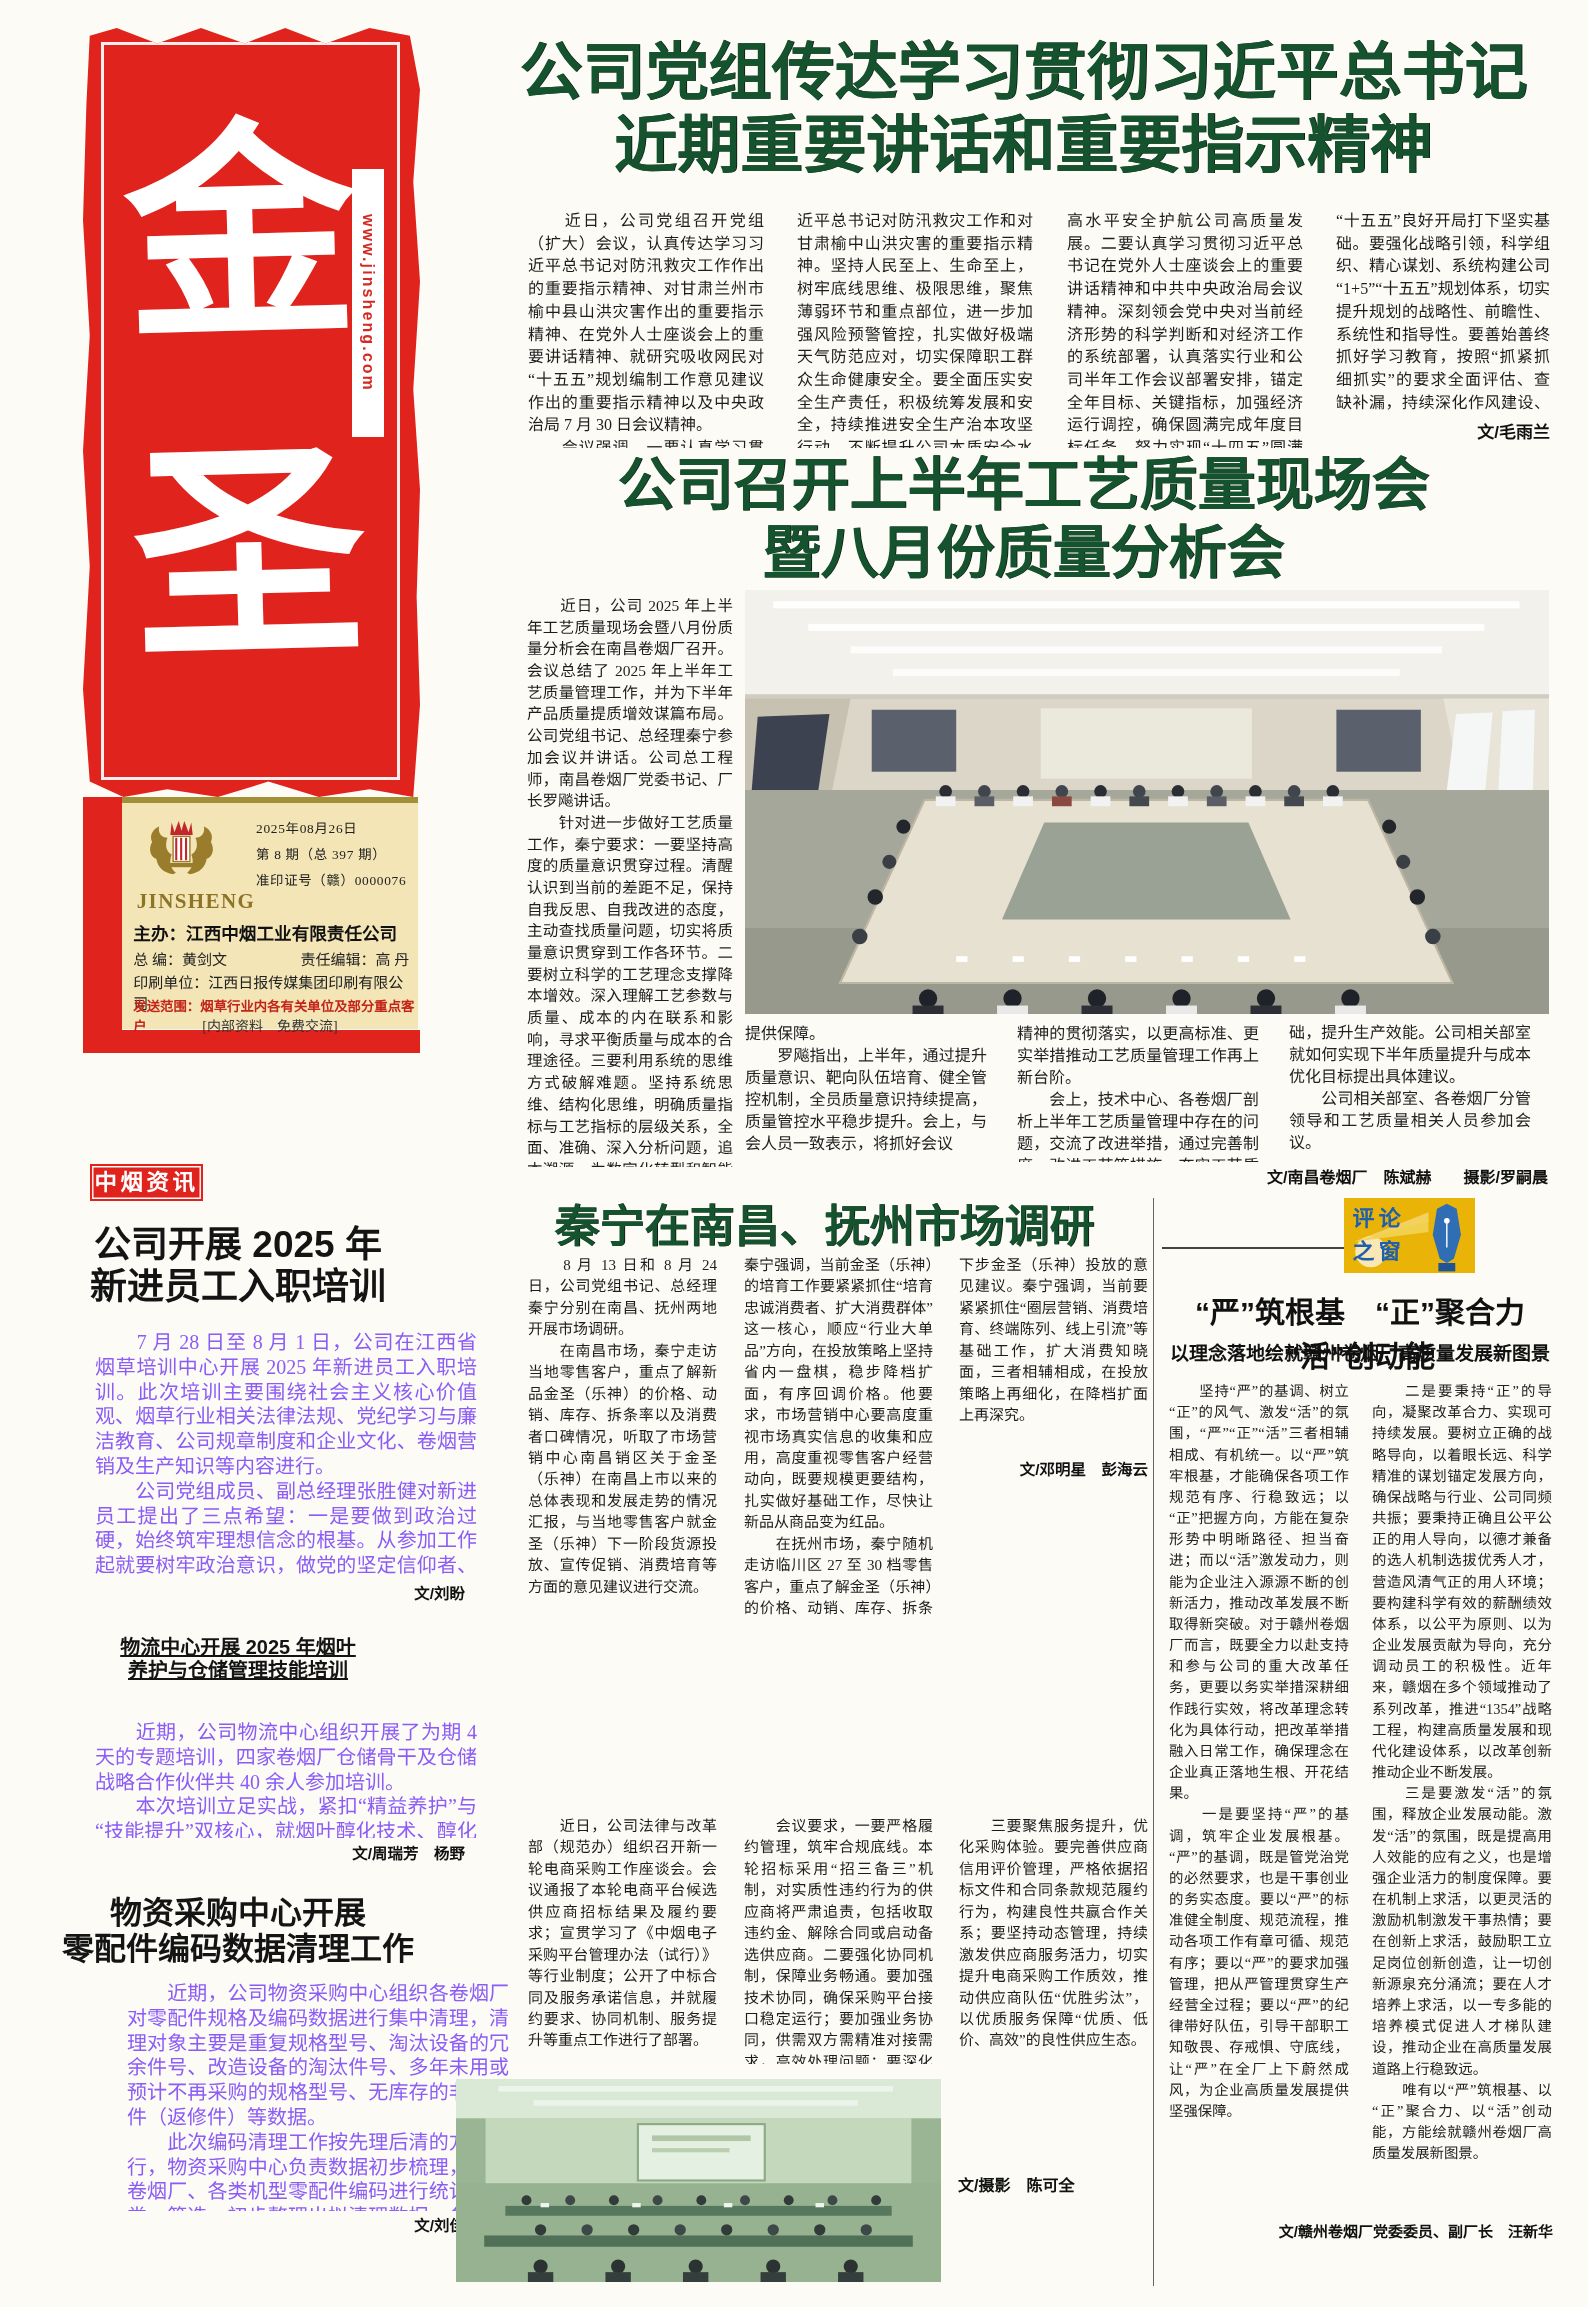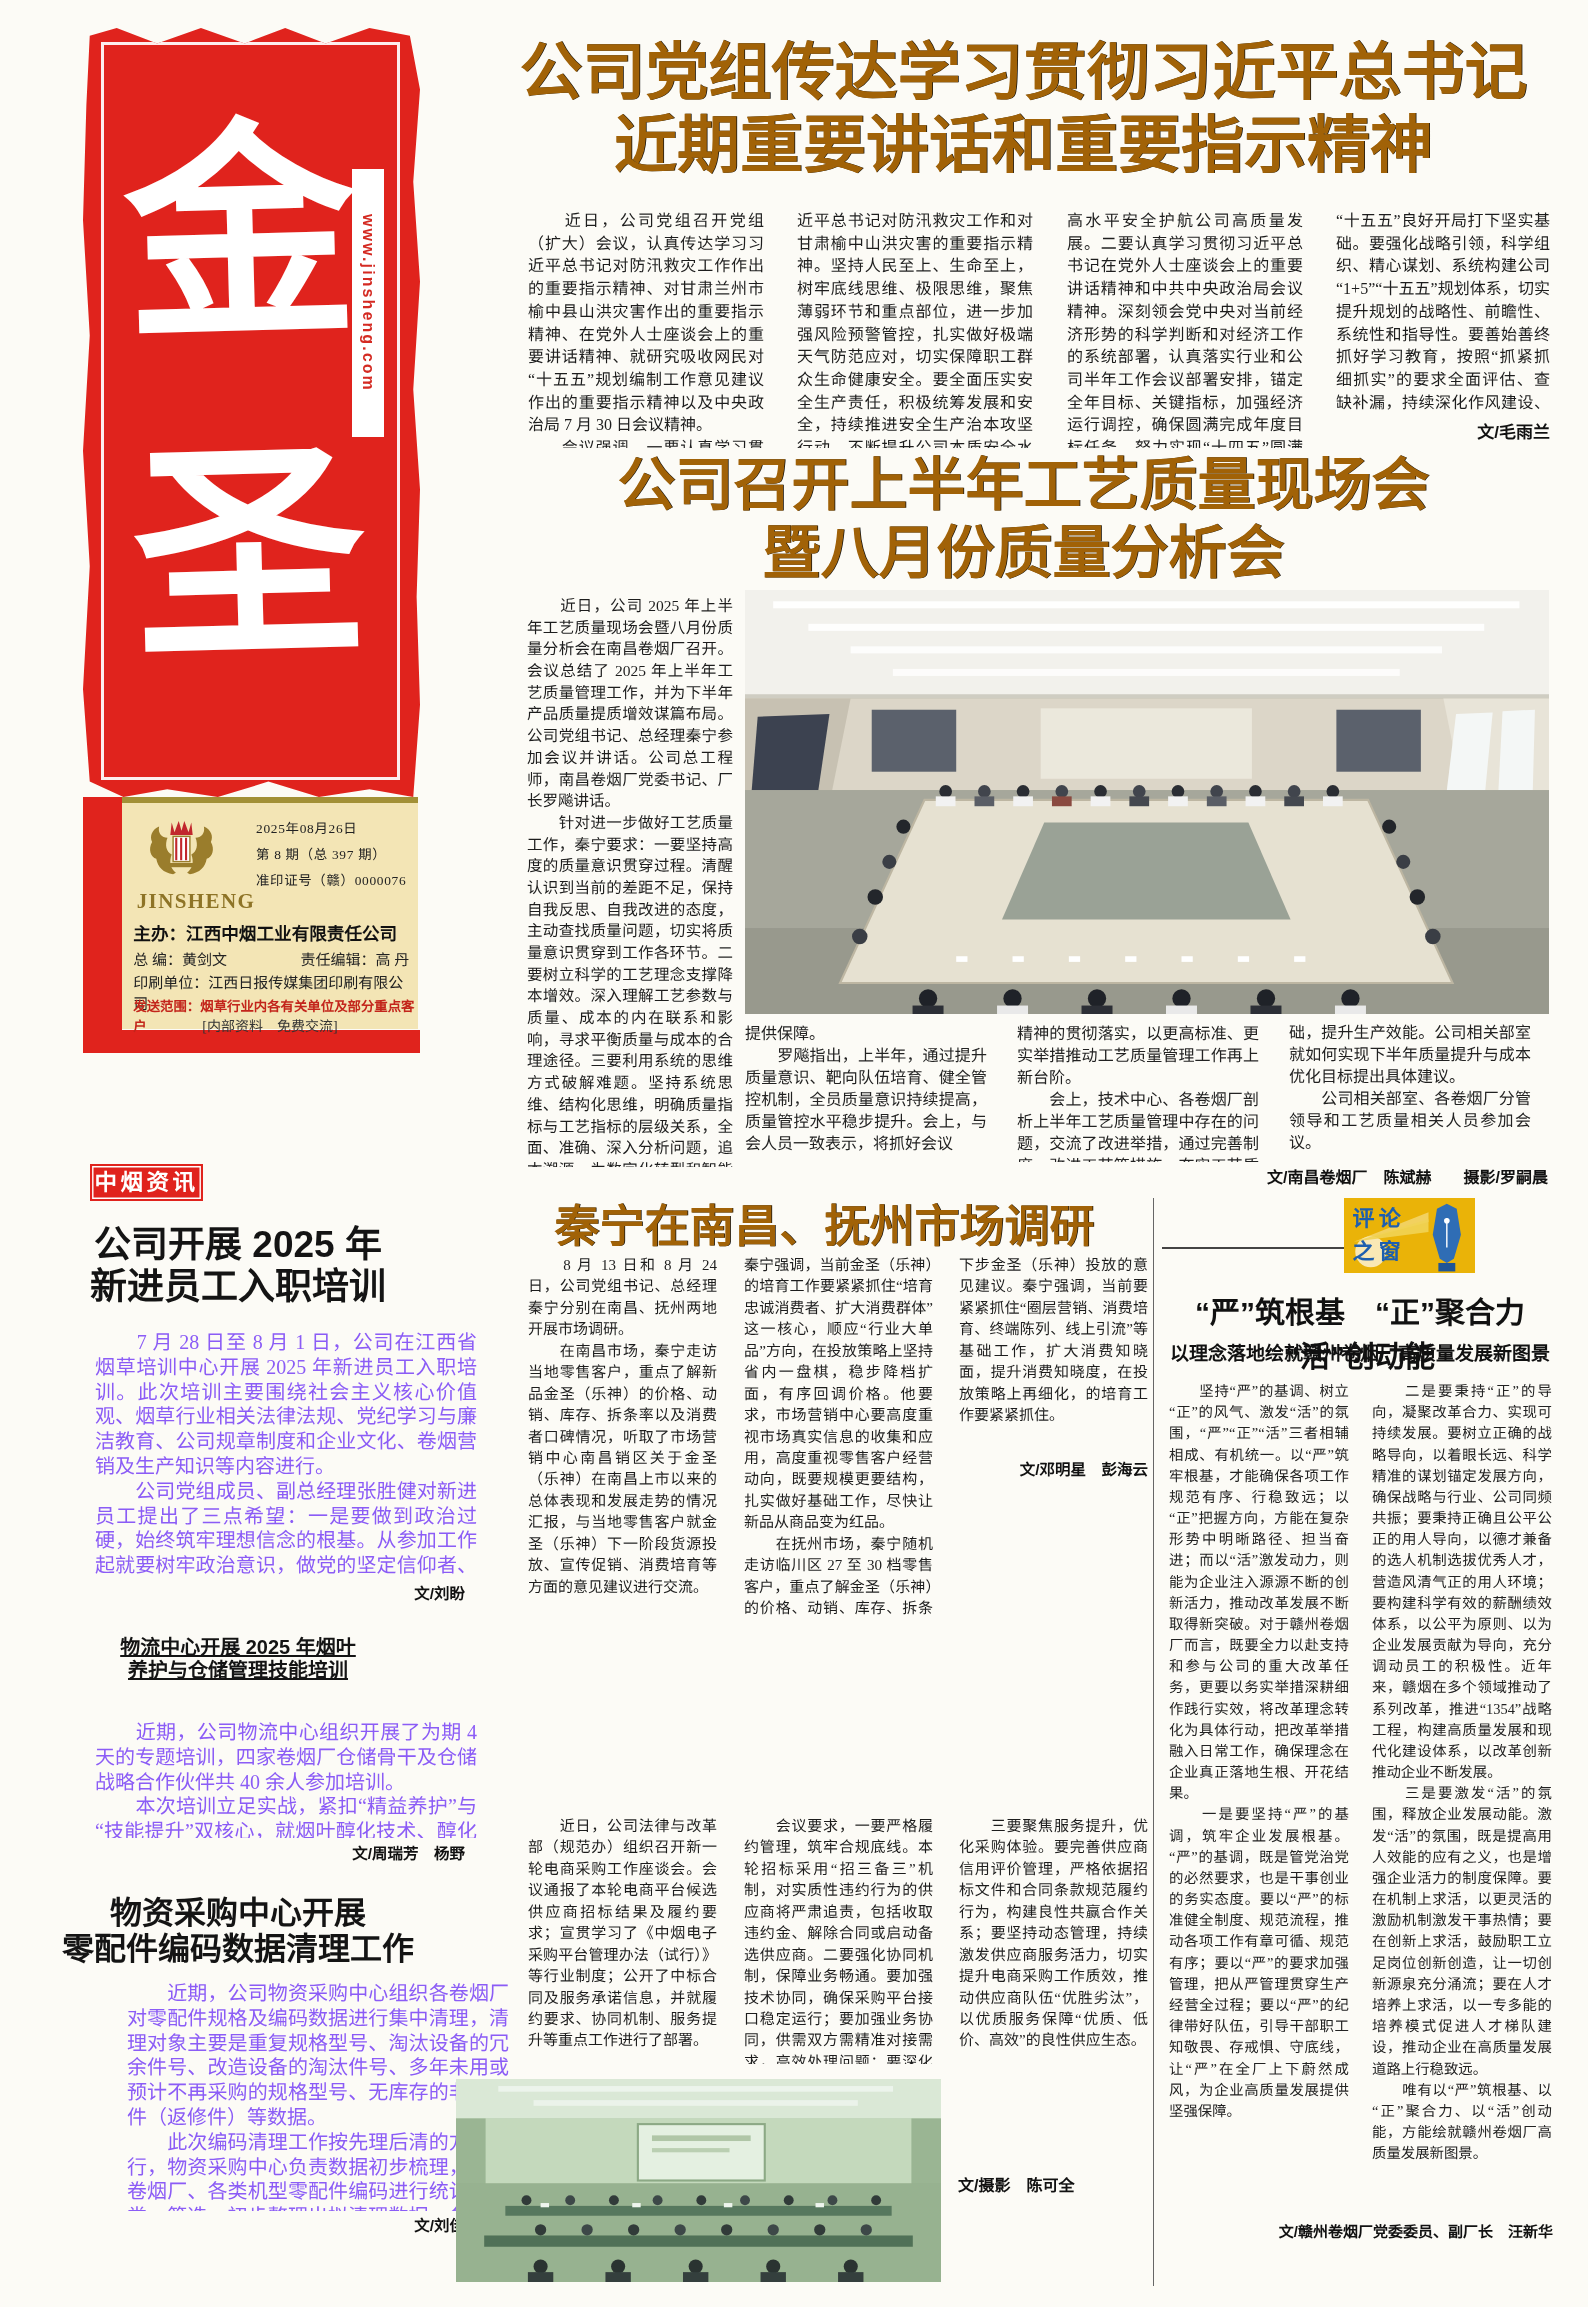--- a/index.html
+++ b/index.html
@@ -35,21 +35,21 @@
   #infobox .internal{position:absolute;left:0;top:212px;width:100%;text-align:center;font-size:14px;color:#333;}
   
   #section-label{left:90px;top:1164px;width:113px;height:37px;background:#e0231d;color:#fff;
     font-family:"Liberation Sans",sans-serif;font-size:22.5px;font-weight:bold;letter-spacing:3.5px;
     text-align:center;line-height:37px;box-shadow:inset 0 0 0 2.1px #e0231d,inset 0 0 0 3.5px #fff;}
   .side-title{left:41px;width:394px;text-align:center;font-family:"Liberation Sans","DejaVu Sans",sans-serif;
     font-weight:800;color:#141414;line-height:1.14;}
   .side-body{left:95px;width:382px;font-size:20px;line-height:1.24;color:#8b5cf6;}
   .side-byline{left:83px;width:382px;text-align:right;font-size:15.5px;}
   
-  .headline{font-weight:900;color:#a16207;text-align:center;font-family:"Liberation Serif","DejaVu Serif",serif;
+  .headline{font-weight:900;color:#14532d;text-align:center;font-family:"Liberation Serif","DejaVu Serif",serif;
     text-shadow:0.7px 0 0 #111;}
   .col{font-size:16px;line-height:1.42;color:#1d1d1d;}
   .colsm{font-size:15px;line-height:1.43;color:#1d1d1d;}
   
   #comment-rule{left:1162px;top:1247px;width:185px;height:2.1px;background:#444;}
   #comment-vline{left:1153px;top:1198px;width:1.4px;height:1088px;background:#666;}
   #comment-badge{left:1344px;top:1198px;width:131px;height:75px;background:#eab308;}
   #comment-badge .chars{position:absolute;left:8.5px;top:4.2px;width:55px;font-family:"Liberation Sans",sans-serif;
     font-size:22px;font-weight:bold;color:#1e5fae;line-height:1.5;word-break:break-all;letter-spacing:4.2px;}
   .c-col{font-size:14.4px;line-height:1.47;color:#222;}
@@ -210,21 +210,21 @@
 　　会上，技术中心、各卷烟厂剖析上半年工艺质量管理中存在的问题，交流了改进举措，通过完善制度、改进工艺等措施，夯实工艺质量管理基</div>
   <div class="abs ml just hidden-ov" style="left:1289px;top:1023px;width:242px;height:139px;font-size:16px;line-height:1.38;font-family:Liberation Mono, monospace;">础，提升生产效能。公司相关部室就如何实现下半年质量提升与成本优化目标提出具体建议。
 　　公司相关部室、各卷烟厂分管领导和工艺质量相关人员参加会议。</div>
   <div class="abs byline" style="left:1162px;top:1164px;width:386px;text-align:right;font-size:16px;">文/南昌卷烟厂　陈斌赫　　摄影/罗嗣晨</div>
 
   <div class="abs headline" style="left:497px;top:1190px;width:655px;font-size:45px;">秦宁在南昌、抚州市场调研</div>
   <div class="abs colsm ml just hidden-ov" style="left:528px;top:1255px;width:189px;height:366px;">　　8 月 13 日和 8 月 24 日，公司党组书记、总经理秦宁分别在南昌、抚州两地开展市场调研。
 　　在南昌市场，秦宁走访当地零售客户，重点了解新品金圣（乐神）的价格、动销、库存、拆条率以及消费者口碑情况，听取了市场营销中心南昌销区关于金圣（乐神）在南昌上市以来的总体表现和发展走势的情况汇报，与当地零售客户就金圣（乐神）下一阶段货源投放、宣传促销、消费培育等方面的意见建议进行交流。</div>
   <div class="abs colsm ml just hidden-ov" style="left:744px;top:1255px;width:189px;height:366px;">秦宁强调，当前金圣（乐神）的培育工作要紧紧抓住“培育忠诚消费者、扩大消费群体”这一核心，顺应“行业大单品”方向，在投放策略上坚持省内一盘棋，稳步降档扩面，有序回调价格。他要求，市场营销中心要高度重视市场真实信息的收集和应用，高度重视零售客户经营动向，既要规模更要结构，扎实做好基础工作，尽快让新品从商品变为红品。
 　　在抚州市场，秦宁随机走访临川区 27 至 30 档零售客户，重点了解金圣（乐神）的价格、动销、库存、拆条率和消费者口碑情况，并听取零售客户对</div>
-  <div class="abs colsm ml just hidden-ov" style="left:959px;top:1255px;width:189px;height:197px;">下步金圣（乐神）投放的意见建议。秦宁强调，当前要紧紧抓住“圈层营销、消费培育、终端陈列、线上引流”等基础工作，扩大消费知晓面，提升消费知晓度，在投放策略上再细化，的培育工作要紧紧抓住。</div>
+  <div class="abs colsm ml just hidden-ov" style="left:959px;top:1255px;width:189px;height:197px;">下步金圣（乐神）投放的意见建议。秦宁强调，当前要紧紧抓住“圈层营销、消费培育、终端陈列、线上引流”等基础工作，扩大消费知晓面，三者相辅相成，在投放策略上再细化，在降档扩面上再深究。</div>
   <div class="abs byline" style="left:959px;top:1457px;width:189px;text-align:right;font-size:15.5px;">文/邓明星　彭海云</div>
 
   <div class="abs colsm ml just hidden-ov" style="left:528px;top:1816px;width:189px;height:248px;">　　近日，公司法律与改革部（规范办）组织召开新一轮电商采购工作座谈会。会议通报了本轮电商平台候选供应商招标结果及履约要求；宣贯学习了《中烟电子采购平台管理办法（试行）》等行业制度；公开了中标合同及服务承诺信息，并就履约要求、协同机制、服务提升等重点工作进行了部署。</div>
   <div class="abs colsm ml just hidden-ov" style="left:744px;top:1816px;width:189px;height:248px;">　　会议要求，一要严格履约管理，筑牢合规底线。本轮招标采用“招三备三”机制，对实质性违约行为的供应商将严肃追责，包括收取违约金、解除合同或启动备选供应商。二要强化协同机制，保障业务畅通。要加强技术协同，确保采购平台接口稳定运行；要加强业务协同，供需双方需精准对接需求，高效处理问题；要深化内部协同，提升需求响应速度和服务时效。</div>
   <div class="abs colsm ml just hidden-ov" style="left:959px;top:1816px;width:189px;height:248px;">　　三要聚焦服务提升，优化采购体验。要完善供应商信用评价管理，严格依据招标文件和合同条款规范履约行为，构建良性共赢合作关系；要坚持动态管理，持续激发供应商服务活力，切实提升电商采购工作质效，推动供应商队伍“优胜劣汰”，以优质服务保障“优质、低价、高效”的良性供应生态。</div>
 
   <svg class="abs photo" style="left:456px;top:2079px;" width="485" height="203" viewBox="0 0 688 288" preserveAspectRatio="none">
     <rect width="688" height="288" fill="#b9cdb2"></rect>
     <rect width="688" height="56" fill="#e9f1e4"></rect>
     <rect x="60" y="10" width="560" height="8" fill="#fff" opacity=".9"></rect>

